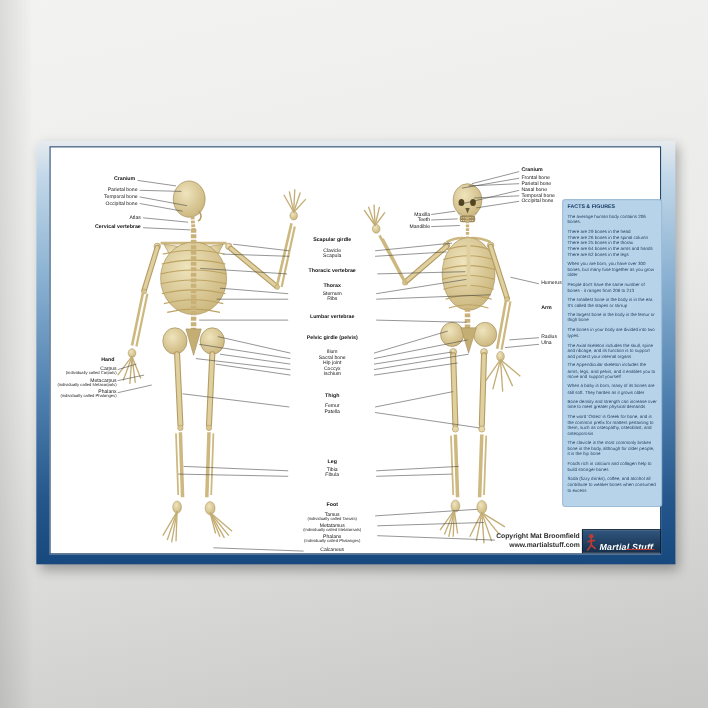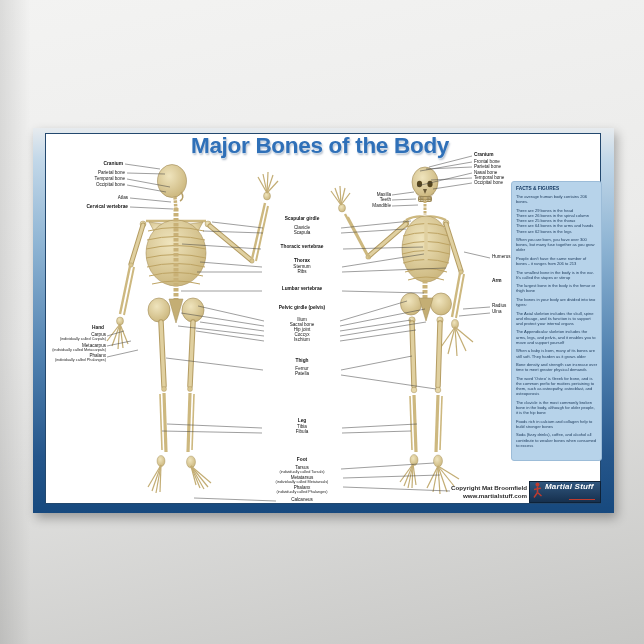--- a/index.html
+++ b/index.html
@@ -22,21 +22,21 @@
   .ml{left:232px;width:140px;text-align:center;}
   .facts{position:absolute;left:511px;top:181px;width:91px;height:280px;
     background:#b7d3ea;border:1px solid #9cbcd8;border-radius:3px;
     padding:4px;box-sizing:border-box;overflow:hidden;}
   .facts h3{margin:0 0 3px 0;font-size:4.8px;color:#12365e;}
   .facts p{margin:0 0 3.2px 0;font-size:4.1px;line-height:1.28;color:#1d3b5c;white-space:pre-line;}
   .copy{position:absolute;right:117px;top:484px;text-align:right;
     font-size:6.2px;font-weight:bold;color:#2b2b2b;line-height:1.25;}
   .logo{position:absolute;left:529px;top:481px;width:72px;height:22px;
     background:linear-gradient(180deg,#30567e,#16304e);border:1px solid #0e2238;
-    box-sizing:border-box;display:flex;align-items:flex-start;}
+    box-sizing:border-box;display:flex;align-items:flex-end;}
   .logo-text{color:#fff;font-weight:bold;font-style:italic;font-size:8px;letter-spacing:0.2px;margin-left:2px;}
   .logo-bar{position:absolute;right:5px;bottom:2px;width:26px;height:1.5px;background:#c03b2e;}
 </style>
 </head>
 <body>
 
 <div id="screen">
 
   <div class="poster">
     <div style="position:absolute;left:12px;top:5px;width:556px;height:371px;background:#fff;border:1px solid #23486e;box-sizing:border-box;"></div>
@@ -262,21 +262,20 @@
         <line x1="472" y1="183" x2="433" y2="189"></line>
       <line x1="392" y1="195" x2="414" y2="192"></line>
         <line x1="392" y1="200" x2="416" y2="199"></line>
       <line x1="392" y1="206" x2="418" y2="205"></line>
       <line x1="490" y1="258" x2="464" y2="252"></line>
         <line x1="490" y1="307" x2="463" y2="309"></line>
       <line x1="490" y1="313" x2="459" y2="316"></line>
     </g>
   </svg>
 
-  <div class="title">Major Bones of the Body</div>
 
   <span class="lbl ra b" style="right:521px;top:162px">Cranium</span>
   <span class="lbl ra" style="right:519px;top:171px">Parietal bone</span>
   <span class="lbl ra" style="right:519px;top:177px">Temporal bone</span>
   <span class="lbl ra" style="right:519px;top:183px">Occipital bone</span>
   <span class="lbl ra" style="right:516px;top:196px">Atlas</span>
   <span class="lbl ra b" style="right:516px;top:205px">Cervical vertebrae</span>
 
   <span class="lbl ra b" style="right:540px;top:326px">Hand</span>
   <span class="lbl ra" style="right:538px;top:333px">Carpus</span>

